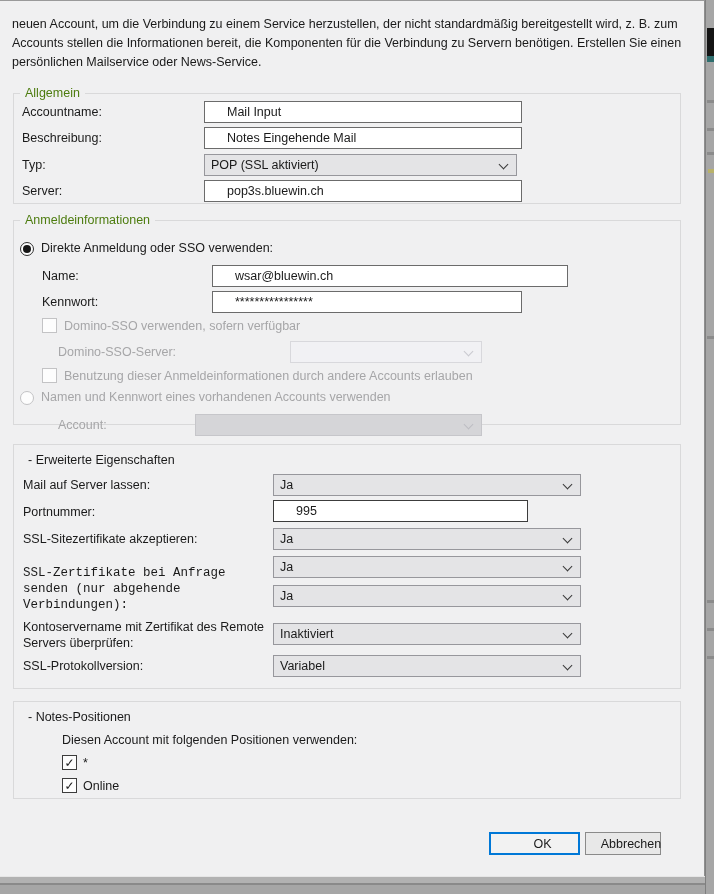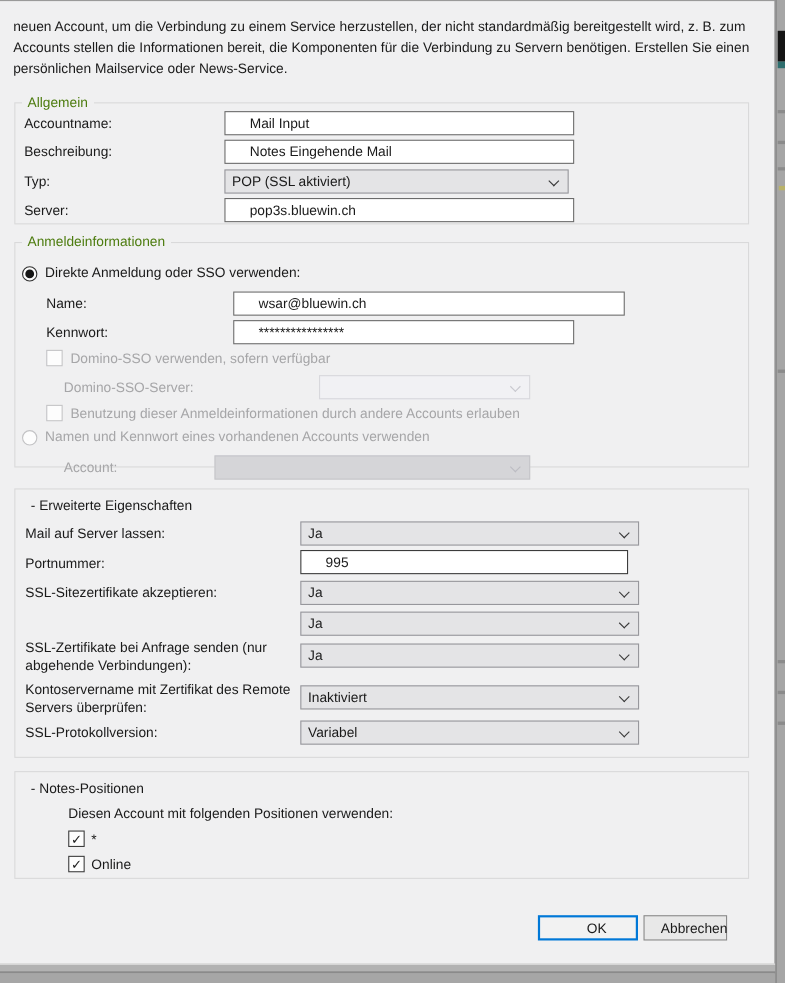--- a/index.html
+++ b/index.html
@@ -148,34 +148,34 @@
   <div class="box" style="top:443px;height:245px;">
     <div class="abs lbl" style="left:14px;top:8px;">- Erweiterte Eigenschaften</div>
 
     <div class="abs lbl" style="left:9px;top:33px;">Mail auf Server lassen:</div>
     <div class="combo" style="left:259px;top:29px;width:308px;">
       <span>Ja</span>
       <span class="chev"></span>
     </div>
 
     <div class="abs lbl" style="left:9px;top:60px;">Portnummer:</div>
-    <input class="tinput strong" style="left: 259px; top: 55px; width: 298px;" value="995">
+    <input class="tinput strong" style="left: 259px; top: 55px; width: 255px;" value="995">
 
     <div class="abs lbl" style="left:9px;top:87px;">SSL-Sitezertifikate akzeptieren:</div>
     <div class="combo" style="left:259px;top:83px;width:308px;">
       <span>Ja</span>
       <span class="chev"></span>
     </div>
 
     <div class="combo" style="left:259px;top:111px;width:308px;">
       <span>Ja</span>
       <span class="chev"></span>
     </div>
 
-    <div class="abs lbl wrap" style="left:9px;top:136px;width:248px;line-height:16px;">SSL-Zertifikate bei Anfrage senden (nur abgehende Verbindungen):</div>
+    <div class="abs lbl wrap" style="left:9px;top:120px;width:248px;line-height:16px;font-family:Liberation Mono, monospace;">SSL-Zertifikate bei Anfrage senden (nur abgehende Verbindungen):</div>
     <div class="combo" style="left:259px;top:140px;width:308px;">
       <span>Ja</span>
       <span class="chev"></span>
     </div>
 
     <div class="abs lbl wrap" style="left:9px;top:174px;width:248px;line-height:16px;">Kontoservername mit Zertifikat des Remote Servers überprüfen:</div>
     <div class="combo" style="left:259px;top:178px;width:308px;">
       <span>Inaktiviert</span>
       <span class="chev"></span>
     </div>

